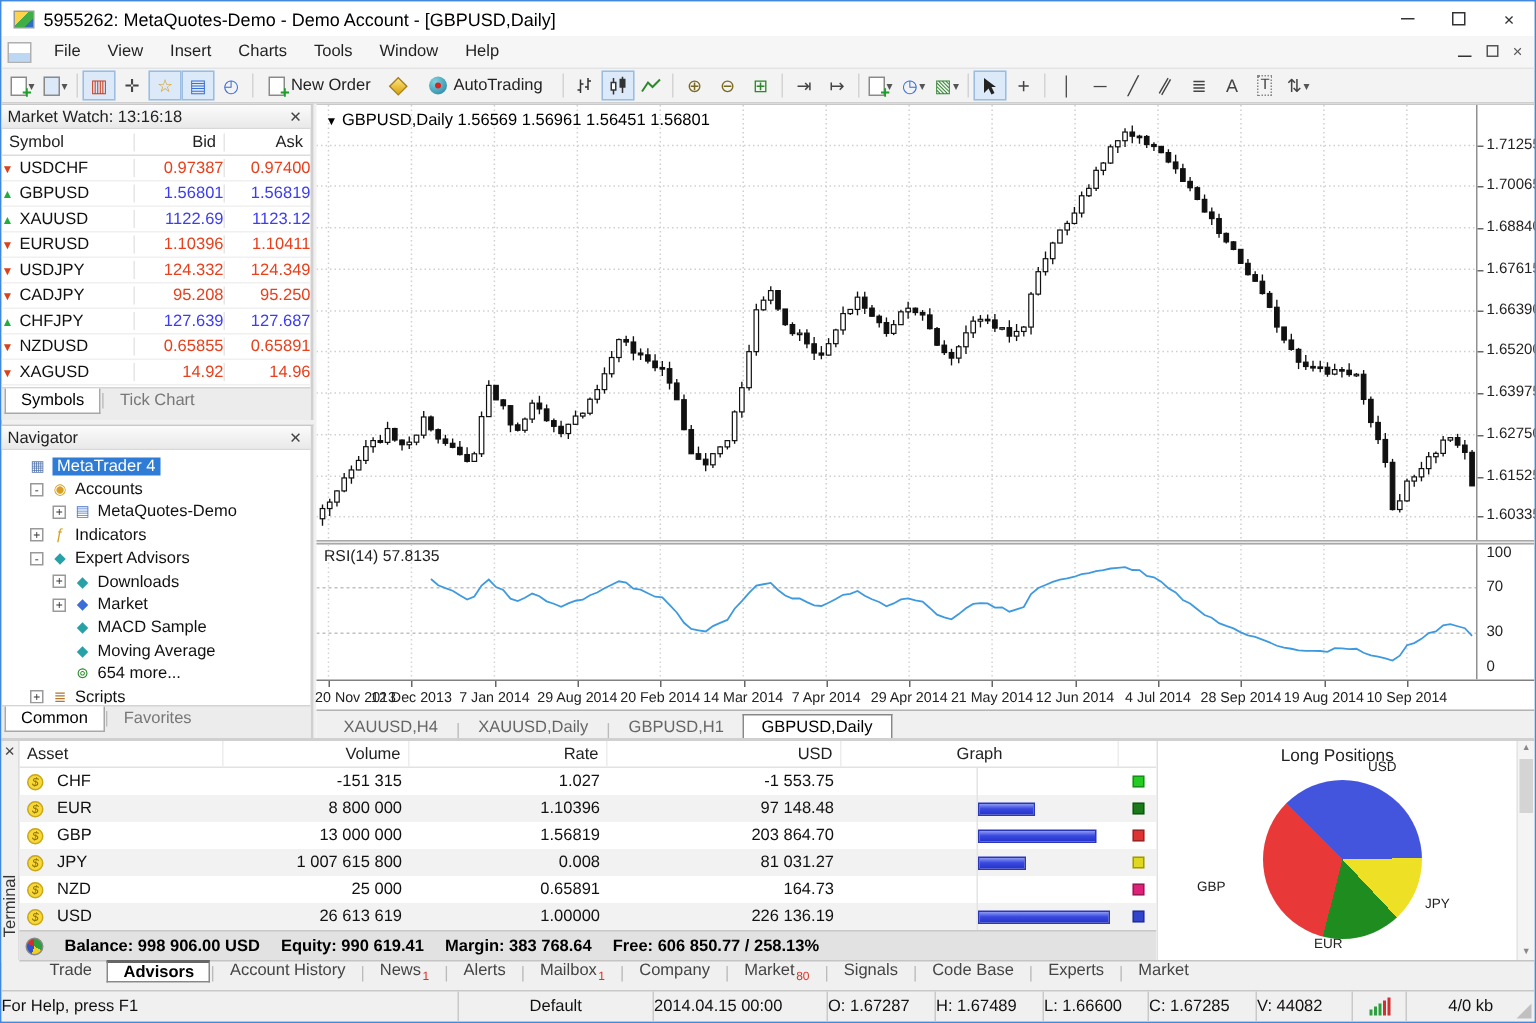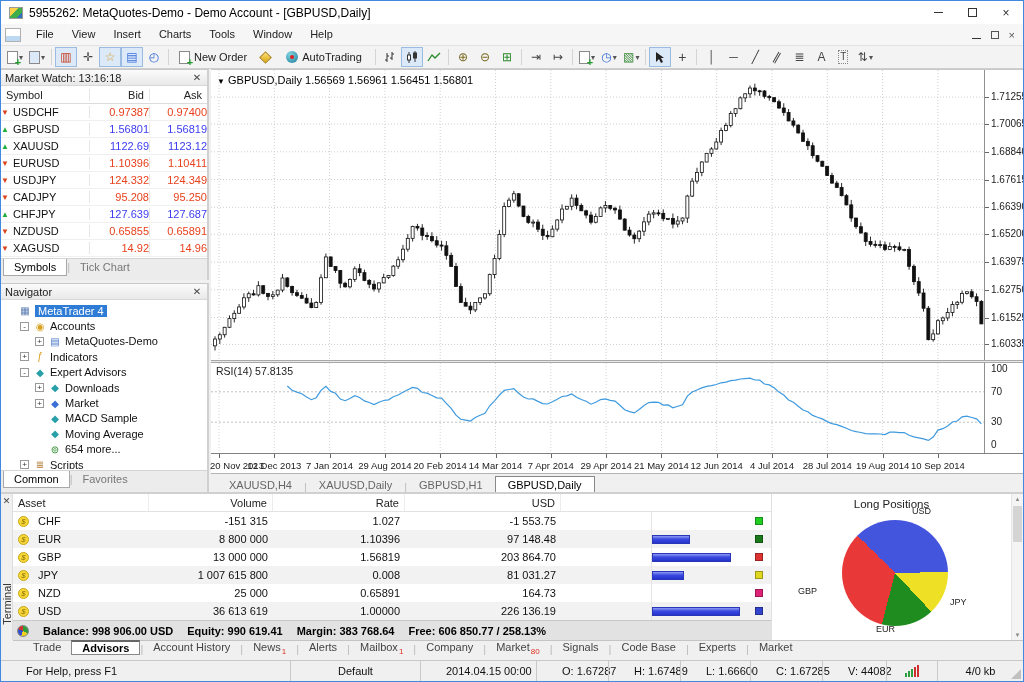--- a/index.html
+++ b/index.html
@@ -114,21 +114,21 @@
   #t-scroll .sa{display:block;text-align:center;font-size:6px;color:#888;line-height:10px;}
   #t-scroll .sa.b{position:absolute;bottom:0;left:0;right:0;}
   
   #bottom-tabs{position:absolute;left:12px;top:639px;width:1010px;height:20px;background:#f0f0f0;border-top:1px solid #c4c4c4;display:flex;align-items:flex-start;padding-left:10px;}
   .btab{padding:0 10px;color:#444;white-space:nowrap;}
   .btab.active{background:#fff;border:1px solid #888;border-top:2px solid #666;margin-top:-1px;font-weight:bold;color:#000;}
   .badge{color:#e03020;font-size:8px;vertical-align:sub;margin-left:1px;}
   #bt-left{position:absolute;left:0;top:639px;width:12px;height:20px;background:#f0f0f0;}
   
   #status{position:absolute;left:0;top:659px;width:1022px;height:21px;background:#f0f0f0;border-top:1px solid #c8c8c8;display:flex;align-items:center;}
-  .scell{height:100%;display:flex;align-items:center;padding:0 25px;border-left:1px solid #c9c9c9;color:#111;white-space:nowrap;}
+  .scell{height:100%;display:flex;align-items:center;padding:0 0;border-left:1px solid #c9c9c9;color:#111;white-space:nowrap;}
   .scell.first{border-left:none;flex:1;}
   .traffic{display:flex;align-items:flex-end;gap:1px;height:12px;padding:0 4px;}
   .traffic i{display:inline-block;width:2px;background:#2f9e3f;}
   .traffic i.r{background:#d03030;}
   .grip{position:absolute;right:2px;bottom:2px;width:0;height:0;border-left:10px solid transparent;border-bottom:10px solid #c0c0c0;}
 </style>
 </head>
 <body>
 
 <div id="app">
@@ -868,21 +868,21 @@
         <span class="dlab" style="left: 339.8px;">7 Apr 2014</span>
         <span class="dtick" style="left: 395.1px;"></span>
         <span class="dlab" style="left: 395.1px;">29 Apr 2014</span>
         <span class="dtick" style="left: 450.4px;"></span>
         <span class="dlab" style="left: 450.4px;">21 May 2014</span>
         <span class="dtick" style="left: 505.7px;"></span>
         <span class="dlab" style="left: 505.7px;">12 Jun 2014</span>
         <span class="dtick" style="left: 561px;"></span>
         <span class="dlab" style="left: 561px;">4 Jul 2014</span>
         <span class="dtick" style="left: 616.3px;"></span>
-        <span class="dlab" style="left: 616.3px;">28 Jul 2014</span>
+        <span class="dlab" style="left: 616.3px;">28 Sep 2014</span>
         <span class="dtick" style="left: 671.6px;"></span>
         <span class="dlab" style="left: 671.6px;">19 Aug 2014</span>
         <span class="dtick" style="left: 726.9px;"></span>
         <span class="dlab" style="left: 726.9px;">10 Sep 2014</span>
       </div>
     <div id="chart-tabs">
         <span class="ctab">XAUUSD,H4</span>
         <span class="tabsep">|</span>
         <span class="ctab">XAUUSD,Daily</span>
         <span class="tabsep">|</span>
@@ -895,20 +895,21 @@
     <div id="t-strip">
       <span class="x">✕</span>
       <span id="t-vlabel">Terminal</span>
     </div>
     <div id="t-table">
       <div class="thead">
         <span class="tc-asset">Asset</span>
         <span class="tc-vol">Volume</span>
         <span class="tc-rate">Rate</span>
         <span class="tc-usd">USD</span>
+        <span class="tc-graph">Graph</span>
         <span class="tc-leg"></span>
       </div>
       <div id="t-rows">
           <div class="trow2">
             <span class="tc-asset">
               <i class="coin">$</i>
               <span>CHF</span>
             </span>
             <span class="tc-vol">-151 315</span>
             <span class="tc-rate">1.027</span>
@@ -981,21 +982,21 @@
             </span>
             <span class="tc-leg">
               <i class="lsq" style="background: rgb(221, 34, 119);"></i>
             </span>
           </div>
           <div class="trow2 shade">
             <span class="tc-asset">
               <i class="coin">$</i>
               <span>USD</span>
             </span>
-            <span class="tc-vol">36 613 619</span>
+            <span class="tc-vol">26 613 619</span>
             <span class="tc-rate">1.00000</span>
             <span class="tc-usd">226 136.19</span>
             <span class="tc-graph">
               <i class="zero"></i>
               <i class="gbar" style="width: 88px;"></i>
             </span>
             <span class="tc-leg">
               <i class="lsq" style="background: rgb(51, 68, 204);"></i>
             </span>
           </div>

